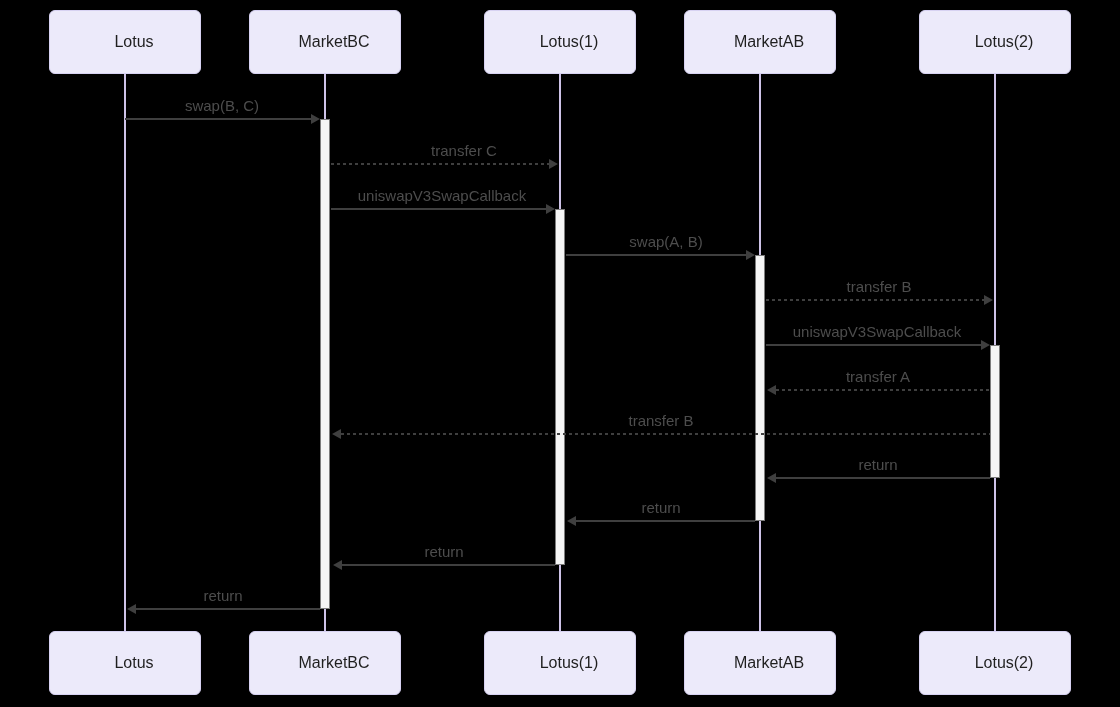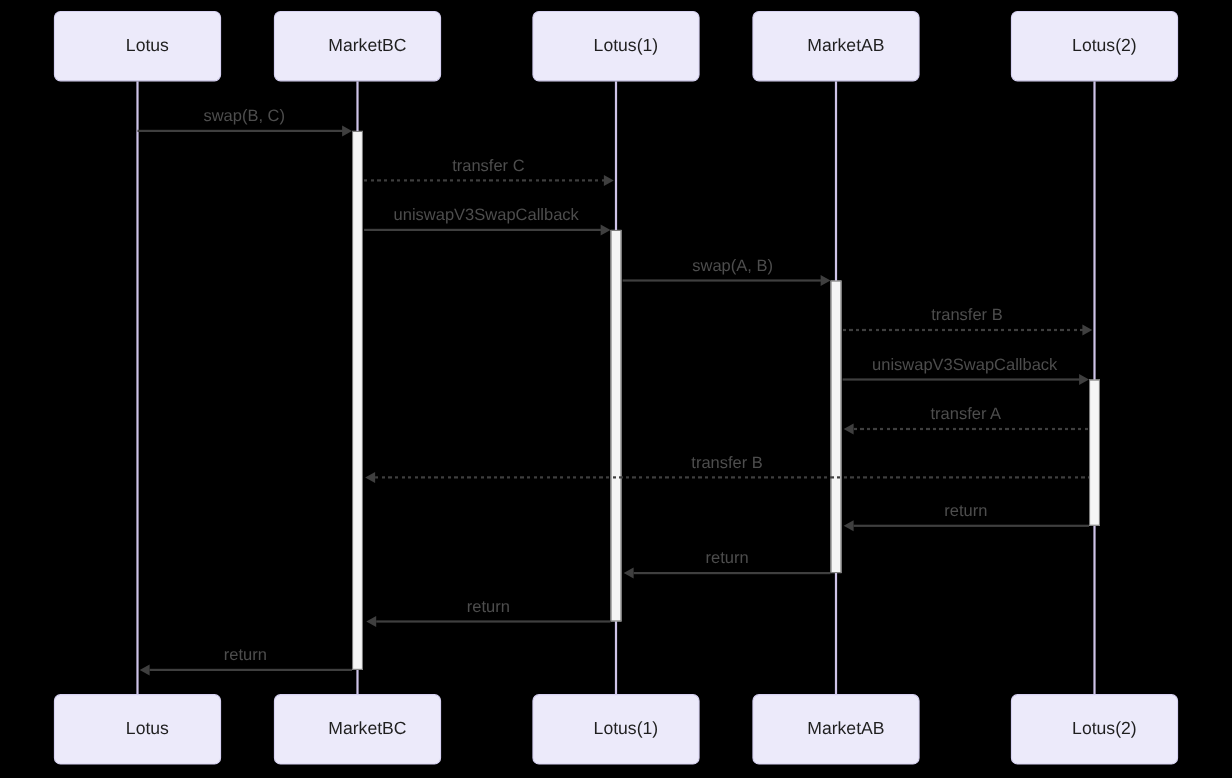--- a/index.html
+++ b/index.html
@@ -94,21 +94,21 @@
       <span>Lotus(2)</span>
     </div>
 
   <div class="msg">
     <span class="mlabel" style="left:222px;top:97px">swap(B, C)</span>
     <div class="mline" style="left:125px;top:118px;width:188px"></div>
     <div class="mhead right" style="left:311px;top:114px"></div>
   </div>
 
   <div class="msg">
-    <span class="mlabel" style="left:444px;top:142px">transfer C</span>
+    <span class="mlabel" style="left:464px;top:142px">transfer C</span>
     <div class="mline dashed" style="left:331px;top:163px;width:219px"></div>
     <div class="mhead right" style="left:549px;top:159px"></div>
   </div>
 
   <div class="msg">
     <span class="mlabel" style="left:442px;top:187px">uniswapV3SwapCallback</span>
     <div class="mline" style="left:331px;top:208px;width:217px"></div>
     <div class="mhead right" style="left:546px;top:204px"></div>
   </div>
 

